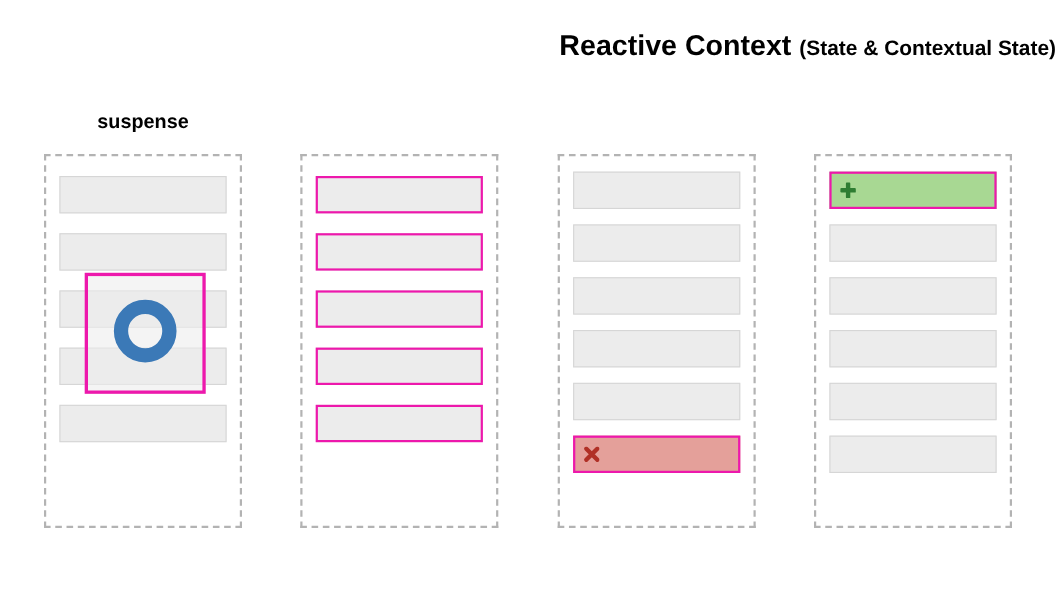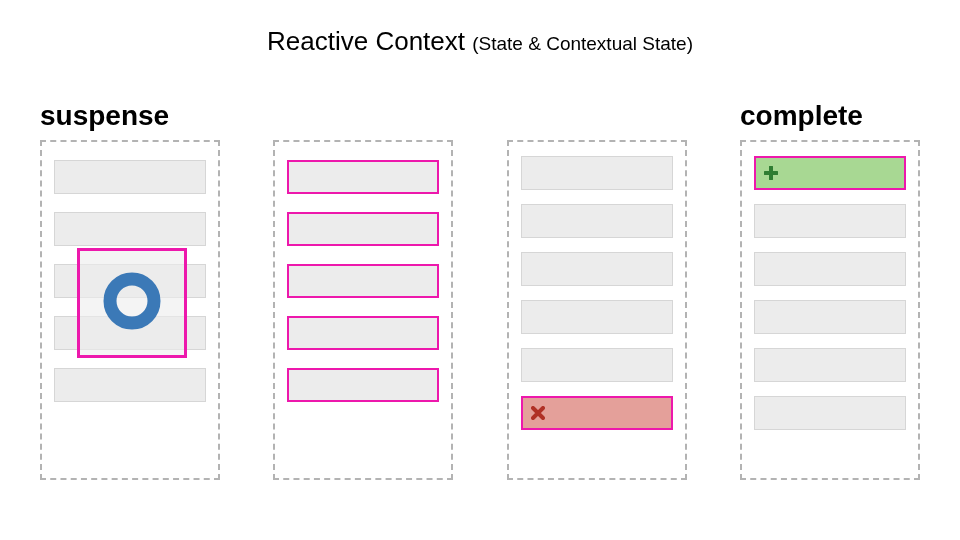--- a/index.html
+++ b/index.html
@@ -10,37 +10,37 @@
     background: #ffffff;
     font-family: "Segoe UI", "Helvetica Neue", Arial, sans-serif;
     color: #000;
     overflow: hidden;
   }
   .page { position: relative; width: 960px; height: 540px; }
   .main-title {
     position: absolute;
     top: 26px;
     left: 0; right: 0;
-    text-align: center;
+    text-align: right;
     font-size: 26px;
-    font-weight: 400;
+    font-weight: 700;
   }
   .main-title .sub { font-size: 19px; }
   .columns-row {
     position: absolute;
     top: 100px;
     left: 40px;
     right: 40px;
     display: flex;
     justify-content: space-between;
   }
   .col-label {
     width: 180px;
-    text-align: left;
-    font-size: 28px;
+    text-align: center;
+    font-size: 18px;
     font-weight: 600;
   }
   .panels-row {
     position: absolute;
     top: 140px;
     left: 40px;
     right: 40px;
     display: flex;
     justify-content: space-between;
   }
@@ -103,21 +103,20 @@
 <body>
 <div class="page">
 
   <div class="main-title">
     <span>Reactive Context</span>
     <span class="sub">(State &amp; Contextual State)</span>
   </div>
 
   <div class="columns-row">
     <div class="col-label">suspense</div>
-    <div class="col-label">complete</div>
   </div>
 
   <div class="panels-row">
 
     <div class="panel suspense">
       <div class="slot plain"></div>
       <div class="slot plain"></div>
       <div class="slot plain"></div>
       <div class="slot plain"></div>
       <div class="slot plain"></div>

